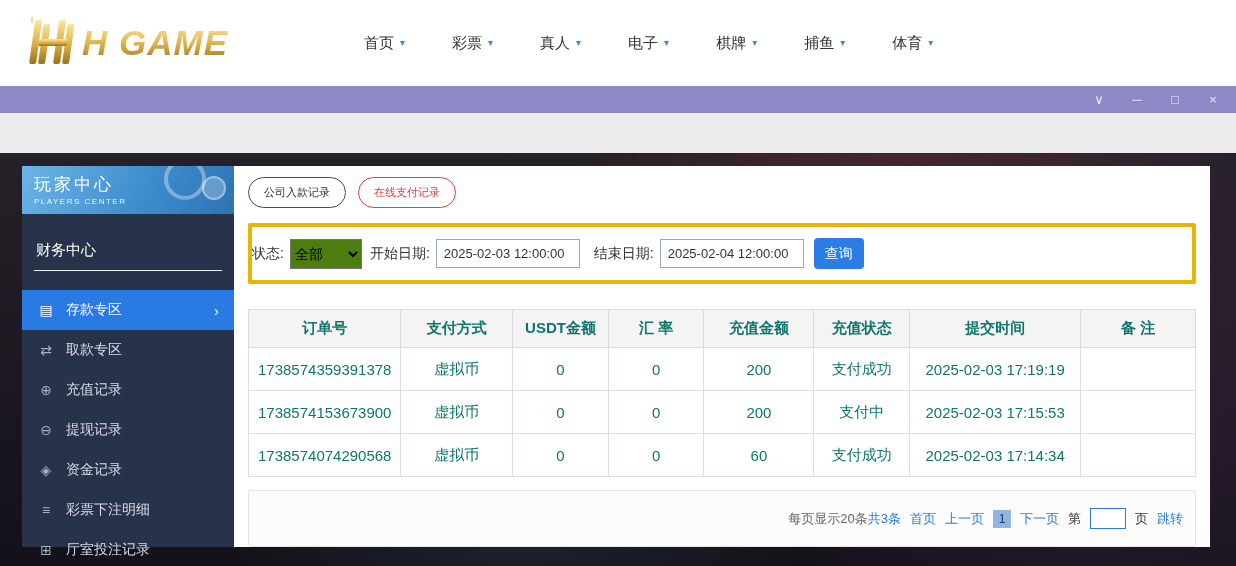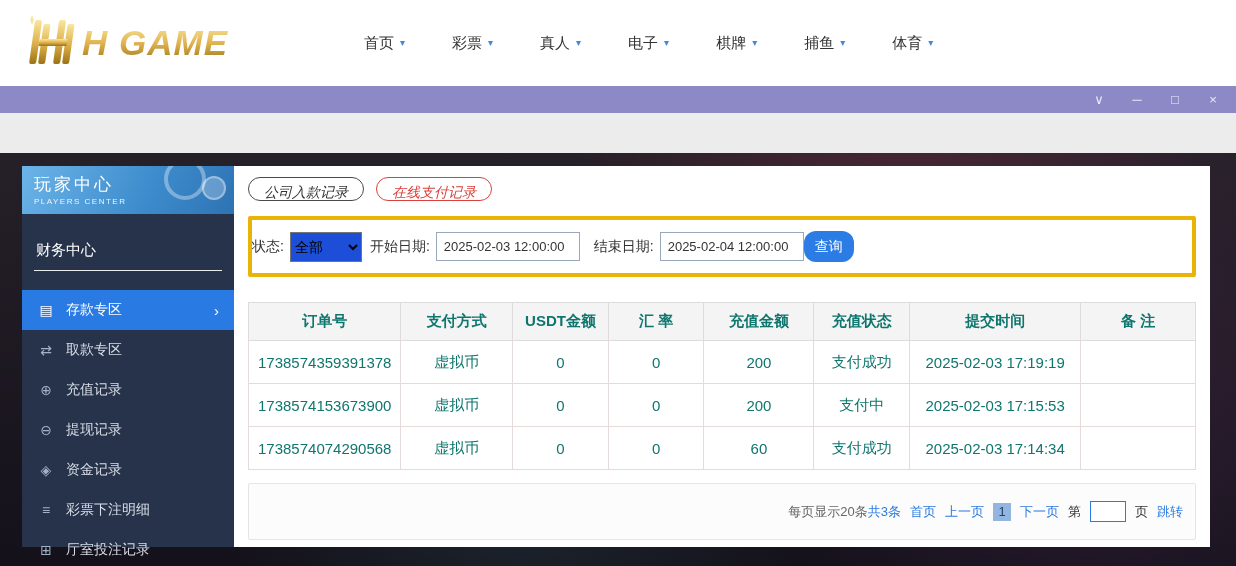--- a/index.html
+++ b/index.html
@@ -46,30 +46,30 @@
   .sb-item { height:40px; display:flex; align-items:center; gap:11px; padding:0 15px; color:#d8dee8; font-size:14px; cursor:pointer; }
   .sb-item .ic { width:18px; text-align:center; color:#a2b2c6; font-size:14px; }
   .sb-item.active { background:#2a7ae4; color:#fff; }
   .sb-item.active .ic { color:#fff; }
   .sb-item .arrow { margin-left:auto; color:#fff; font-size:15px; display:none; }
   .sb-item.active .arrow { display:block; }
 
   
   .content { flex:1; background:#fff; padding:11px 14px; display:flex; flex-direction:column; }
   .tabs { display:flex; gap:12px; }
-  .tab-pill { height:24px; line-height:29px; padding:0 15px; border:1px solid #4a4a4a; border-radius:16px; background:#fff;
-    font-size:14px; color:#333; cursor:pointer;font-style:italic; }
+  .tab-pill { height:31px; line-height:29px; padding:0 15px; border:1px solid #4a4a4a; border-radius:16px; background:#fff;
+    font-size:11px; color:#333; cursor:pointer; }
   .tab-pill.active { border-color:#d9413d; color:#d9413d; }
 
   .filter-box { margin-top:15px; border:4px solid #eab308; border-radius:2px; padding:11px 0; display:flex; align-items:center; font-size:14px; color:#333; }
   .f-label { margin-right:6px; white-space:nowrap; }
   .f-gap { width:14px; }
-  .status-select { height:30px; min-width:72px; border:1px solid #767676; font-size:14px; font-family:inherit; background:#1d4ed8; margin-right:8px; }
+  .status-select { height:30px; min-width:72px; border:1px solid #767676; font-size:14px; font-family:inherit; background:#4d7c0f; margin-right:8px; }
   .date-input { width:144px; height:29px; border:1px solid #9aa8bb; padding:0 7px; font-size:13px; color:#333; font-family:inherit; }
-  .btn-query { margin-left:0; width:50px; height:31px; background:#2b7ce5; color:#fff; border:none; border-radius:12px; font-size:14px; font-family:inherit; cursor:pointer; }
+  .btn-query { margin-left:10px; width:50px; height:31px; background:#2b7ce5; color:#fff; border:none; border-radius:4px; font-size:14px; font-family:inherit; cursor:pointer; }
 
   table.data-table { margin-top:25px; width:100%; border-collapse:collapse; text-align:center; font-size:15px; color:#0f766e; table-layout:fixed; }
   .data-table th { background:#f4f4f4; border:1px solid #dcdcdc; height:38px; font-weight:bold; font-size:15px; }
   .data-table td { border:1px solid #e6dada; height:43px; overflow:hidden; white-space:nowrap; }
 
   .footer-box { margin-top:13px; border:1px solid #e5e5e5; background:#fcfcfc; border-radius:2px; padding:17px 12px; display:flex; align-items:center; justify-content:flex-end; }
   .per-page { font-size:13px; color:#666; }
   .pager { display:flex; align-items:center; gap:9px; font-size:13px; }
   .pg-link { color:#2a7ae0; cursor:pointer; white-space:nowrap; }
   .pg-current { min-width:18px; height:18px; line-height:18px; padding:0 2px; background:#93b6e0; color:#20456e; text-align:center; cursor:default; }

